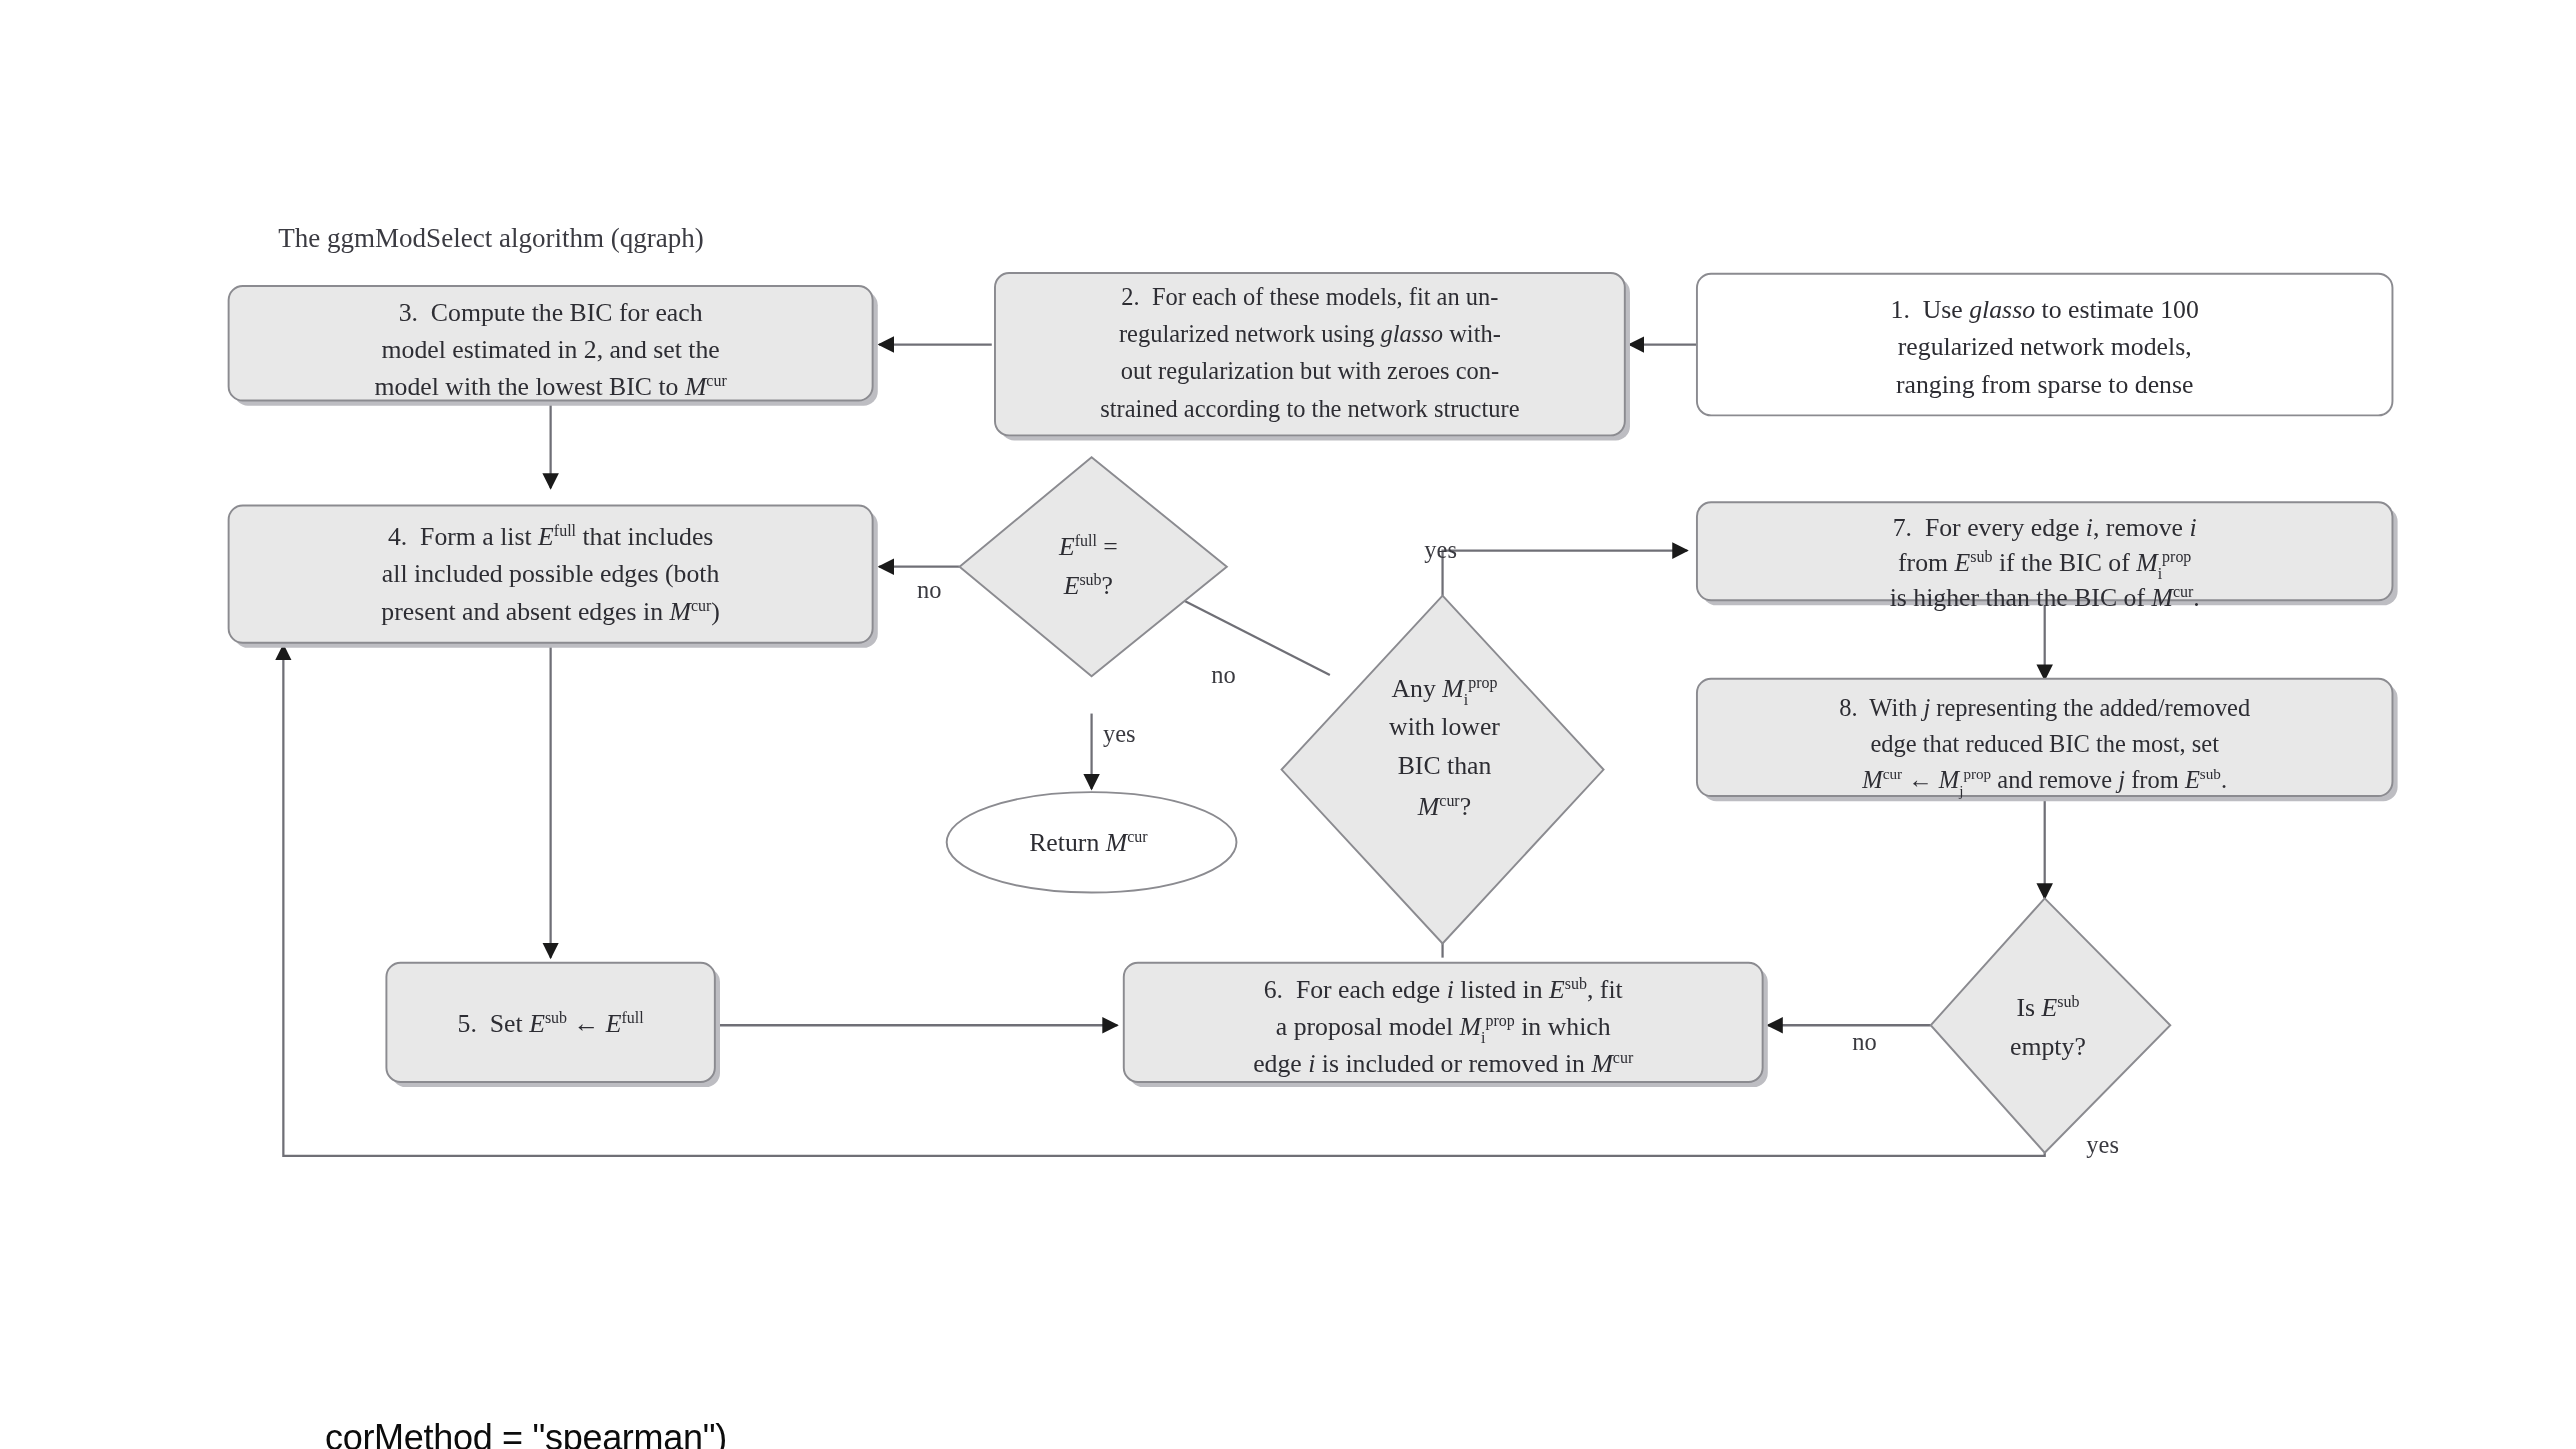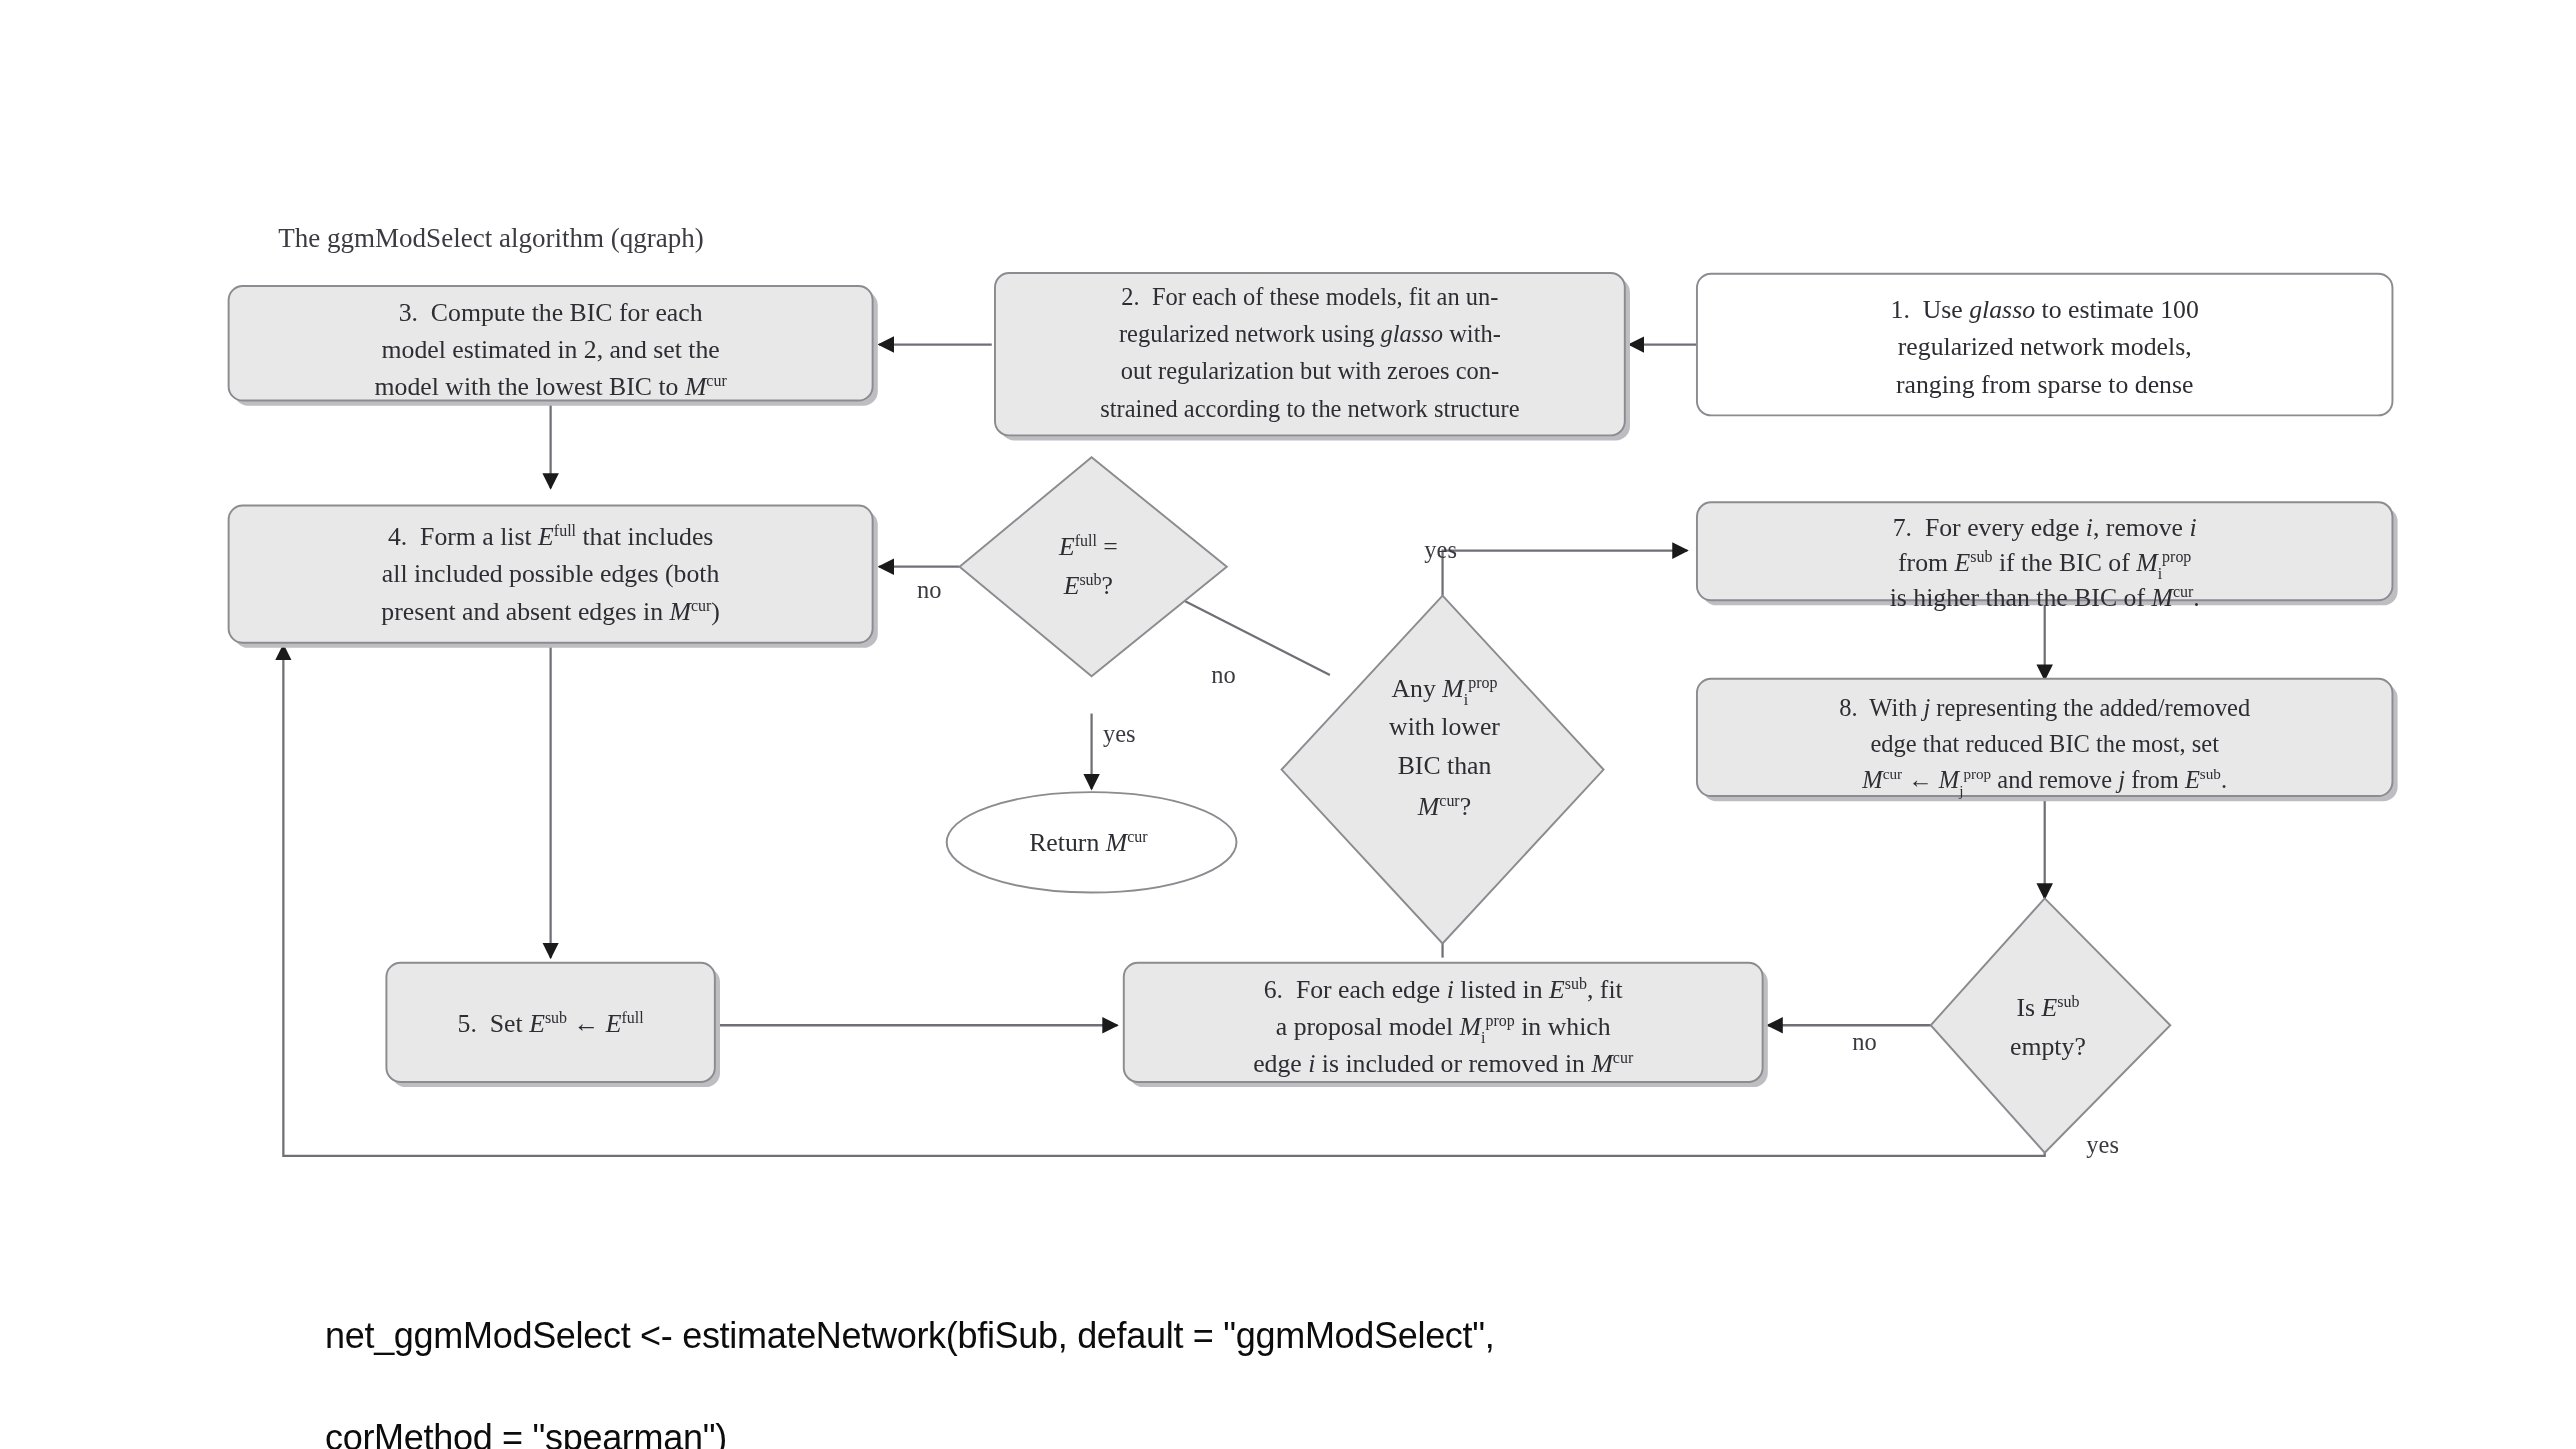--- a/index.html
+++ b/index.html
@@ -242,18 +242,18 @@
       <text class="edge-label" x="1443" y="928">no</text>
       <text class="edge-label" x="1738" y="1152">yes</text>
       <text class="edge-label" x="2237" y="866">yes</text>
       <text class="edge-label" x="1900" y="1060">no</text>
       <text class="edge-label" x="2895" y="1630">no</text>
       <text class="edge-label" x="3265" y="1790">yes</text>
     </g>
   </svg>
 
   <div class="code-caption">
-    <span>net_ggmModSelect &lt;- estimateNetwork(bfiSub, default = "ggmModSelect",</span><br>
+    <br>
     <span>corMethod = "spearman")</span>
   </div>
 
 </div>
 
 
 </body></html>

